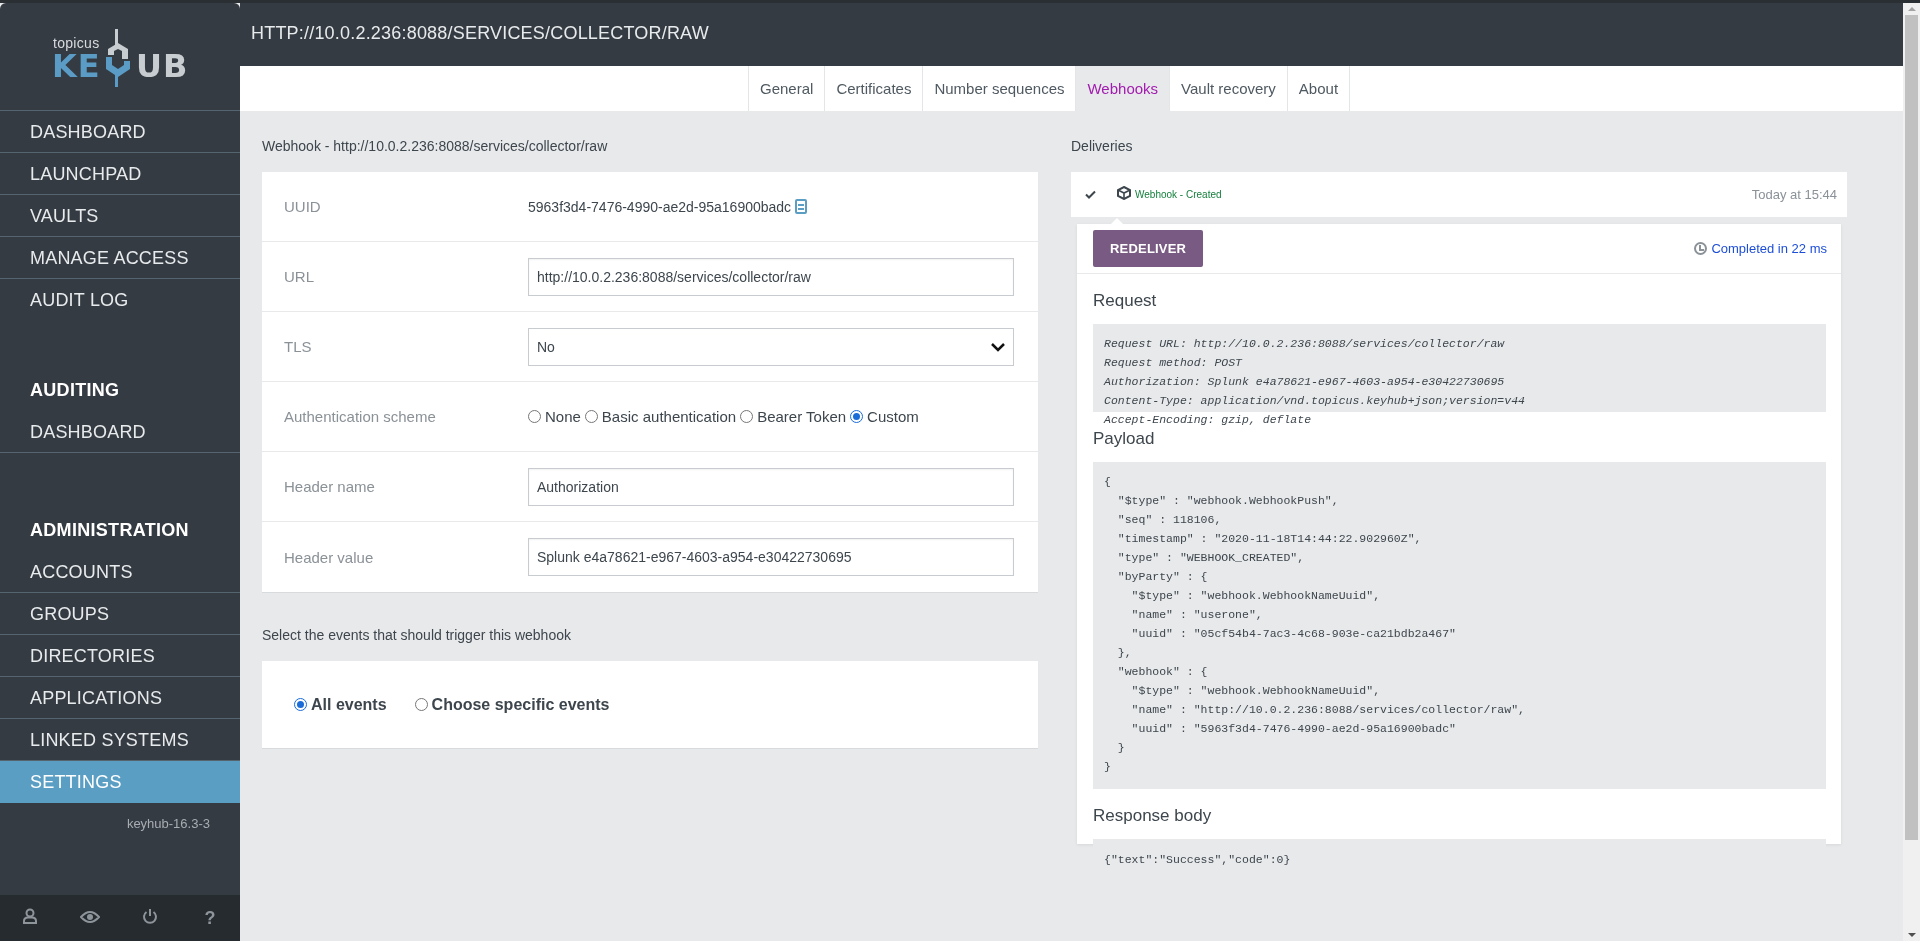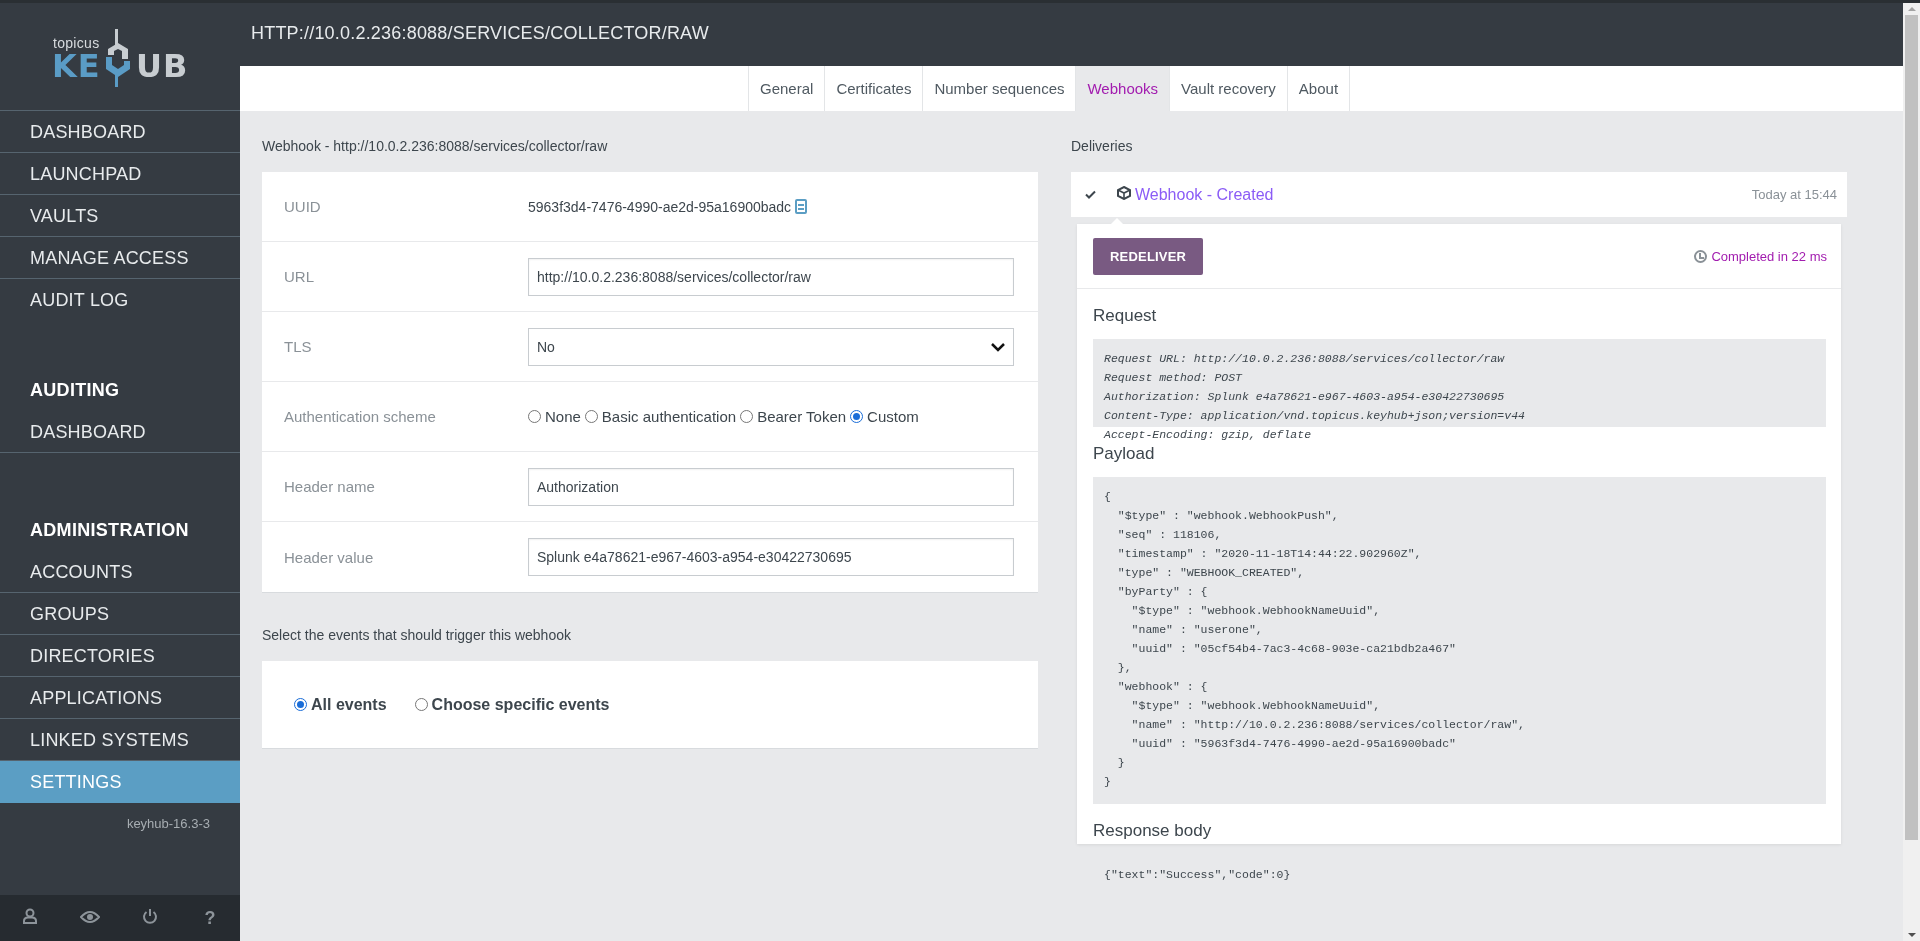--- a/index.html
+++ b/index.html
@@ -2,21 +2,21 @@
 <html><head>
 <meta charset="utf-8">
 <style>
   * { box-sizing: border-box; margin: 0; padding: 0; }
   html, body { width: 1920px; height: 941px; overflow: hidden; }
   body { font-family: "Liberation Sans", sans-serif; background: #e8e9eb; color: #3d464d; position: relative; }
 
   .topline { position: absolute; left: 0; top: 0; width: 1920px; height: 3px; background: #2a2f33; }
 
   
-  .sidebar { position: absolute; left: 0; top: 3px; width: 240px; height: 938px; background: #353b42; }
+  .sidebar { position: absolute; left: 0; top: 3px; width: 240px; height: 938px; background: #353b42; border-radius: 6px; }
   .logo { height: 108px; position: relative; border-bottom: 1px solid #56646f; }
   .logo .topicus { position: absolute; left: 53px; top: 32px; font-size: 14px; color: #d8dcdf; letter-spacing: 0.3px; }
   .logo .key { position: absolute; left: 52px; top: 44px; font-size: 32px; font-weight: bold; color: #5a9cc6; letter-spacing: 1px; font-family: "DejaVu Sans", sans-serif; }
   .logo .hub { position: absolute; left: 136px; top: 44px; font-size: 32px; font-weight: bold; color: #c8cdd1; letter-spacing: 1px; font-family: "DejaVu Sans", sans-serif; }
   .logo svg { position: absolute; left: 100px; top: 24px; }
   .nav-item { height: 42px; line-height: 42px; padding-left: 30px; color: #e8ebed; font-size: 18px; border-bottom: 1px solid #56646f; cursor: pointer; letter-spacing: 0.2px; }
   .nav-section { height: 42px; line-height: 42px; padding-left: 30px; color: #ffffff; font-size: 18px; font-weight: bold; letter-spacing: 0.3px; }
   .nav-gap { height: 48px; }
   .nav-item.active { background: #5b9ec4; color: #ffffff; border-bottom: none; }
   .version { height: 42px; line-height: 42px; text-align: right; padding-right: 30px; color: #a7adb2; font-size: 13px; }
@@ -53,27 +53,27 @@
   .radio-label { margin-right: 4px; cursor: pointer; }
   .events-title { margin-top: 30px; }
   .events-card { height: 88px; display: flex; align-items: center; padding-left: 32px; font-weight: bold; }
   .events-card .radio-label { margin-right: 28px; }
 
   
   .right-col { position: absolute; left: 1071px; top: 134px; width: 776px; }
   .delivery-row { background: #ffffff; margin-top: 14px; height: 45px; display: flex; align-items: center; padding: 0 10px 0 14px; position: relative; }
   .delivery-row .check { font-size: 13px; color: #3d464d; width: 32px; }
   .delivery-row .cube { font-size: 14px; color: #3d464d; margin-right: 4px; }
-  .delivery-row .dname { font-size: 16px; color: #8b5cf6; }
+  .delivery-row .dname { font-size: 10px; color: #15803d; }
   .delivery-row .dtime { margin-left: auto; font-size: 13px; color: #8a9197; }
   .detail-card { background: #ffffff; margin: 7px 6px 0 6px; position: relative; box-shadow: 0 1px 3px rgba(0,0,0,0.08); height: 620px; }
   .detail-card::before { content: ""; position: absolute; left: 34px; top: -6px; width: 0; height: 0; border-left: 6px solid transparent; border-right: 6px solid transparent; border-bottom: 6px solid #ffffff; }
-  .detail-top { height: 65px; border-bottom: 1px solid #e8e9eb; display: flex; align-items: center; padding: 0 14px 0 16px; }
+  .detail-top { height: 50px; border-bottom: 1px solid #e8e9eb; display: flex; align-items: center; padding: 0 14px 0 16px; }
   .redeliver { background: #795a82; color: #ffffff; font-weight: bold; font-size: 13px; height: 37px; padding: 0 17px; border: none; border-radius: 2px; cursor: pointer; font-family: "Liberation Sans", sans-serif; letter-spacing: 0.2px; }
-  .completed { margin-left: auto; font-size: 13px; color: #a21caf; display: flex; align-items: center; }
+  .completed { margin-left: auto; font-size: 13px; color: #1d4ed8; display: flex; align-items: center; }
   .clock-icon { display: inline-block; width: 13px; height: 13px; border: 2px solid #8a9197; border-radius: 50%; margin-right: 4px; position: relative; }
   .clock-icon::after { content: ""; position: absolute; left: 3px; top: 1px; width: 3px; height: 4px; border-left: 2px solid #8a9197; border-bottom: 2px solid #8a9197; }
   .sub-title { font-size: 17px; color: #3d464d; padding-left: 16px; margin-top: 16px; height: 22px; line-height: 22px; }
   .code { background: #e8e9eb; margin: 12px 15px 0 16px; padding: 10px 11px; font-family: "Liberation Mono", monospace; font-size: 11.5px; color: #3d464d; white-space: pre; line-height: 19px; }
   .code.request { height: 88px; font-style: italic; }
   .code.payload { height: 327px; }
   .code.response { height: 42px; padding-top: 11px; }
 
   
   .scrollbar { position: absolute; left: 1903px; top: 3px; width: 17px; height: 938px; background: #f0f0f0; }

